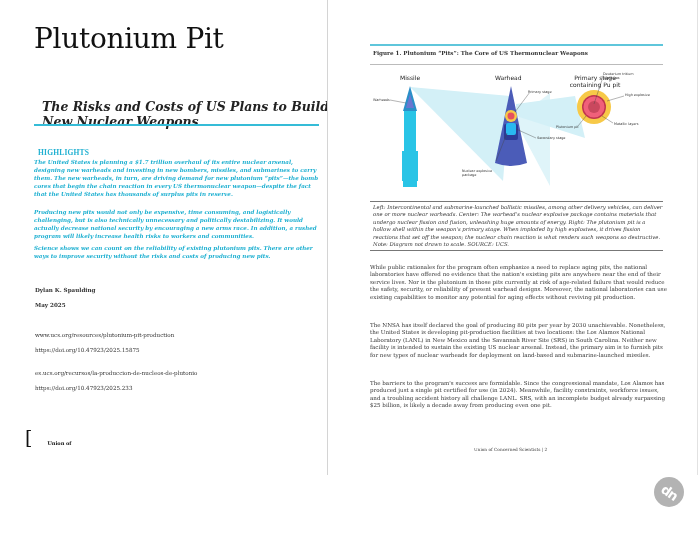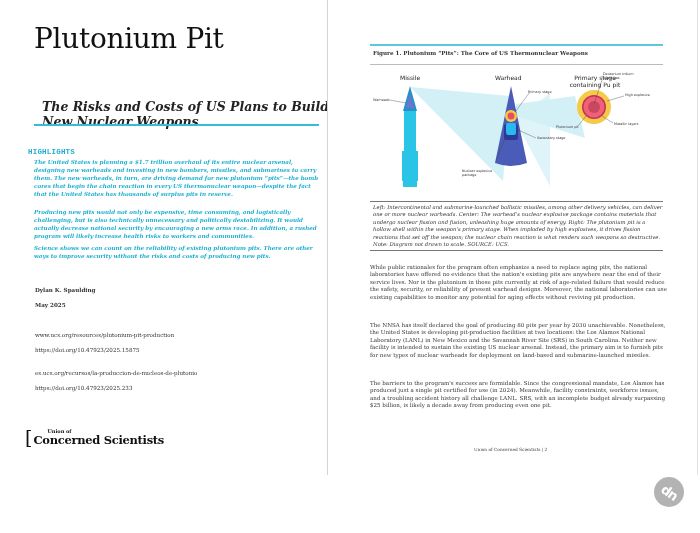--- a/index.html
+++ b/index.html
@@ -7,21 +7,21 @@
   .page { position: absolute; top: 0; background: #fff; }
   .left-page { left: 0; width: 327px; height: 475px; }
   .divider { position: absolute; left: 327px; top: 0; width: 1px; height: 475px; background: #d4d4d4; }
   .right-page { left: 328px; width: 372px; height: 475px; }
   .edge-right { position: absolute; left: 697px; top: 0; width: 1px; height: 475px; background: #e2e2e2; }
 
   .title { position: absolute; left: 34px; top: 22px; font-family: "DejaVu Serif", serif; font-size: 28px; line-height: 33px; color: #111; font-weight: normal; margin: 0; letter-spacing: -0.3px; }
   .subtitle { position: absolute; left: 34px; top: 91px; width: 290px; font-family: "DejaVu Serif", serif; font-style: italic; font-weight: bold; font-size: 12.5px; line-height: 15px; color: #222; margin: 8px; }
   .title-rule { position: absolute; left: 34px; top: 124px; width: 285px; height: 2px; background: #35bcd7; }
 
-  .highlights-head { position: absolute; left: 28px; top: 148px; font-family: Liberation Mono, monospace; font-weight: bold; font-size: 7.5px; color: #1fb0d1; letter-spacing: 0.2px; }
+  .highlights-head { position: absolute; left: 38px; top: 148px; font-family: Liberation Serif, serif; font-weight: bold; font-size: 7.5px; color: #1fb0d1; letter-spacing: 0.2px; }
   .hl { position: absolute; left: 34px; width: 290px; font-family: "DejaVu Serif", serif; font-style: italic; font-weight: bold; font-size: 5.6px; line-height: 8px; color: #1fb0d1; margin: 0; }
   .hl1 { top: 158px; }
   .hl2 { top: 208px; }
   .hl3 { top: 244px; }
 
   .meta { position: absolute; left: 35px; font-size: 5.6px; color: #333; font-family: "DejaVu Serif", serif; }
   .meta.bold { font-weight: bold; }
 
   .logo { position: absolute; left: 25px; top: 428px; display: flex; align-items: flex-end; }
   .logo .bracket { font-family: "DejaVu Serif", serif; font-size: 19px; line-height: 18px; color: #111; margin-right: 1px; }
@@ -68,21 +68,20 @@
   <div class="meta bold" style="top:302px;">May 2025</div>
   <div class="meta" style="top:332px;">www.ucs.org/resources/plutonium-pit-production</div>
   <div class="meta" style="top:347px;">https://doi.org/10.47923/2025.15875</div>
   <div class="meta" style="top:370px;">es.ucs.org/recursos/la-produccion-de-nucleos-de-plutonio</div>
   <div class="meta" style="top:385px;">https://doi.org/10.47923/2025.233</div>
 
   <div class="logo">
     <span class="bracket">[</span>
     <span class="words">
       <span class="small">Union of</span>
-      <span class="big">Concerned Scientists</span>
     </span>
   </div>
 </div>
 
 <div class="divider"></div>
 
 <div class="page right-page"></div>
 <div class="edge-right"></div>
 
 <div class="fig-rule-top"></div>

